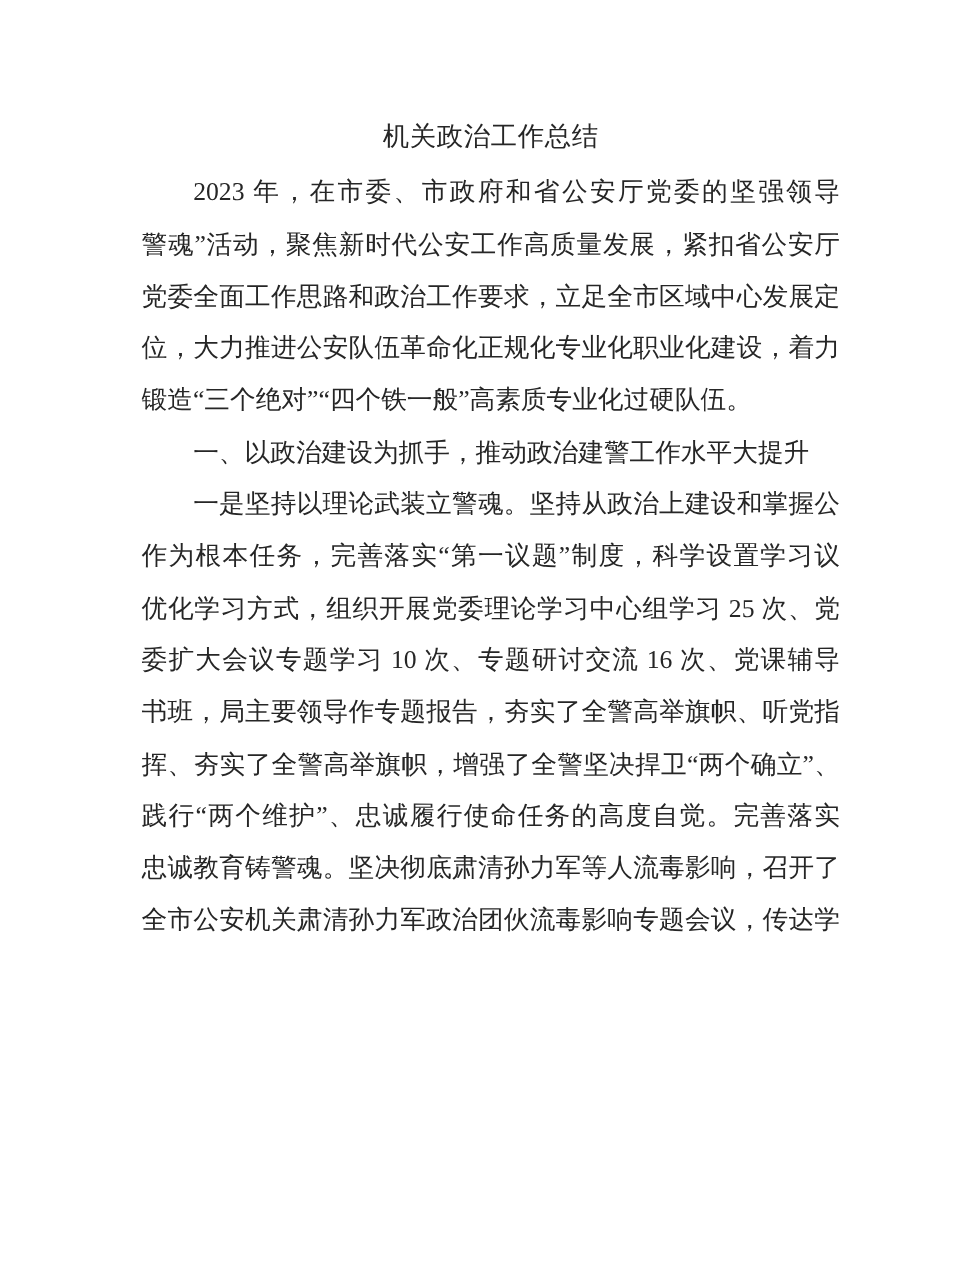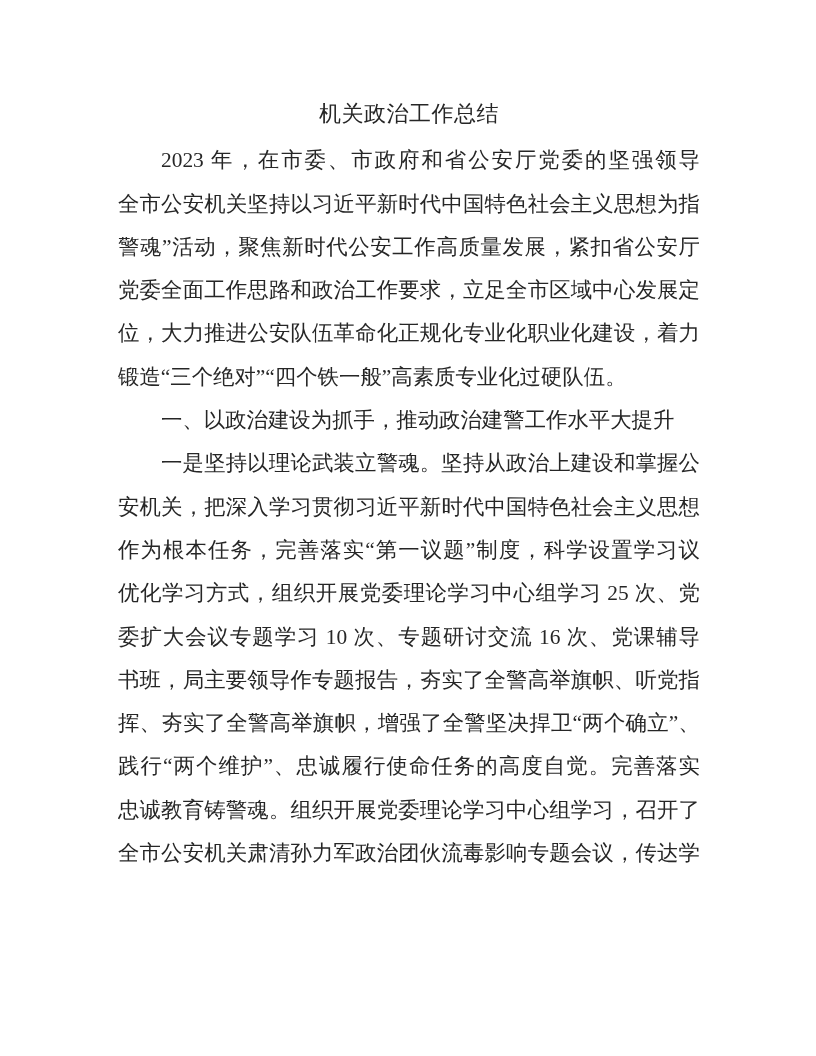--- a/index.html
+++ b/index.html
@@ -48,36 +48,34 @@
 </head>
 <body>
 
 <div class="page">
   <div class="content">
 
     <div class="doc-title">机关政治工作总结</div>
 
     <div class="para">
       <div class="line indent">2023 年，在市委、市政府和省公安厅党委的坚强领导下，</div>
-      <div class="line">全市公安机关坚持以习近平新时代中国特色社会主义思想为指</div>
       <div class="line">警魂”活动，聚焦新时代公安工作高质量发展，紧扣省公安厅</div>
       <div class="line">党委全面工作思路和政治工作要求，立足全市区域中心发展定</div>
       <div class="line">位，大力推进公安队伍革命化正规化专业化职业化建设，着力</div>
       <div class="line no-just">锻造“三个绝对”“四个铁一般”高素质专业化过硬队伍。</div>
     </div>
 
     <div class="line indent no-just">一、以政治建设为抓手，推动政治建警工作水平大提升</div>
 
     <div class="para">
       <div class="line indent">一是坚持以理论武装立警魂。坚持从政治上建设和掌握公</div>
-      <div class="line">安机关，把深入学习贯彻习近平新时代中国特色社会主义思想</div>
       <div class="line">作为根本任务，完善落实“第一议题”制度，科学设置学习议题、</div>
       <div class="line">优化学习方式，组织开展党委理论学习中心组学习 25 次、党</div>
       <div class="line">委扩大会议专题学习 10 次、专题研讨交流 16 次、党课辅导</div>
       <div class="line">书班，局主要领导作专题报告，夯实了全警高举旗帜、听党指</div>
       <div class="line">挥、夯实了全警高举旗帜，增强了全警坚决捍卫“两个确立”、</div>
       <div class="line">践行“两个维护”、忠诚履行使命任务的高度自觉。完善落实</div>
-      <div class="line">忠诚教育铸警魂。组织开展党委理论学习中心组学习，召开了</div>
+      <div class="line">忠诚教育铸警魂。坚决彻底肃清孙力军等人流毒影响，召开了</div>
       <div class="line">全市公安机关肃清孙力军政治团伙流毒影响专题会议，传达学</div>
     </div>
 
   </div>
 </div>
 
 </body></html>

